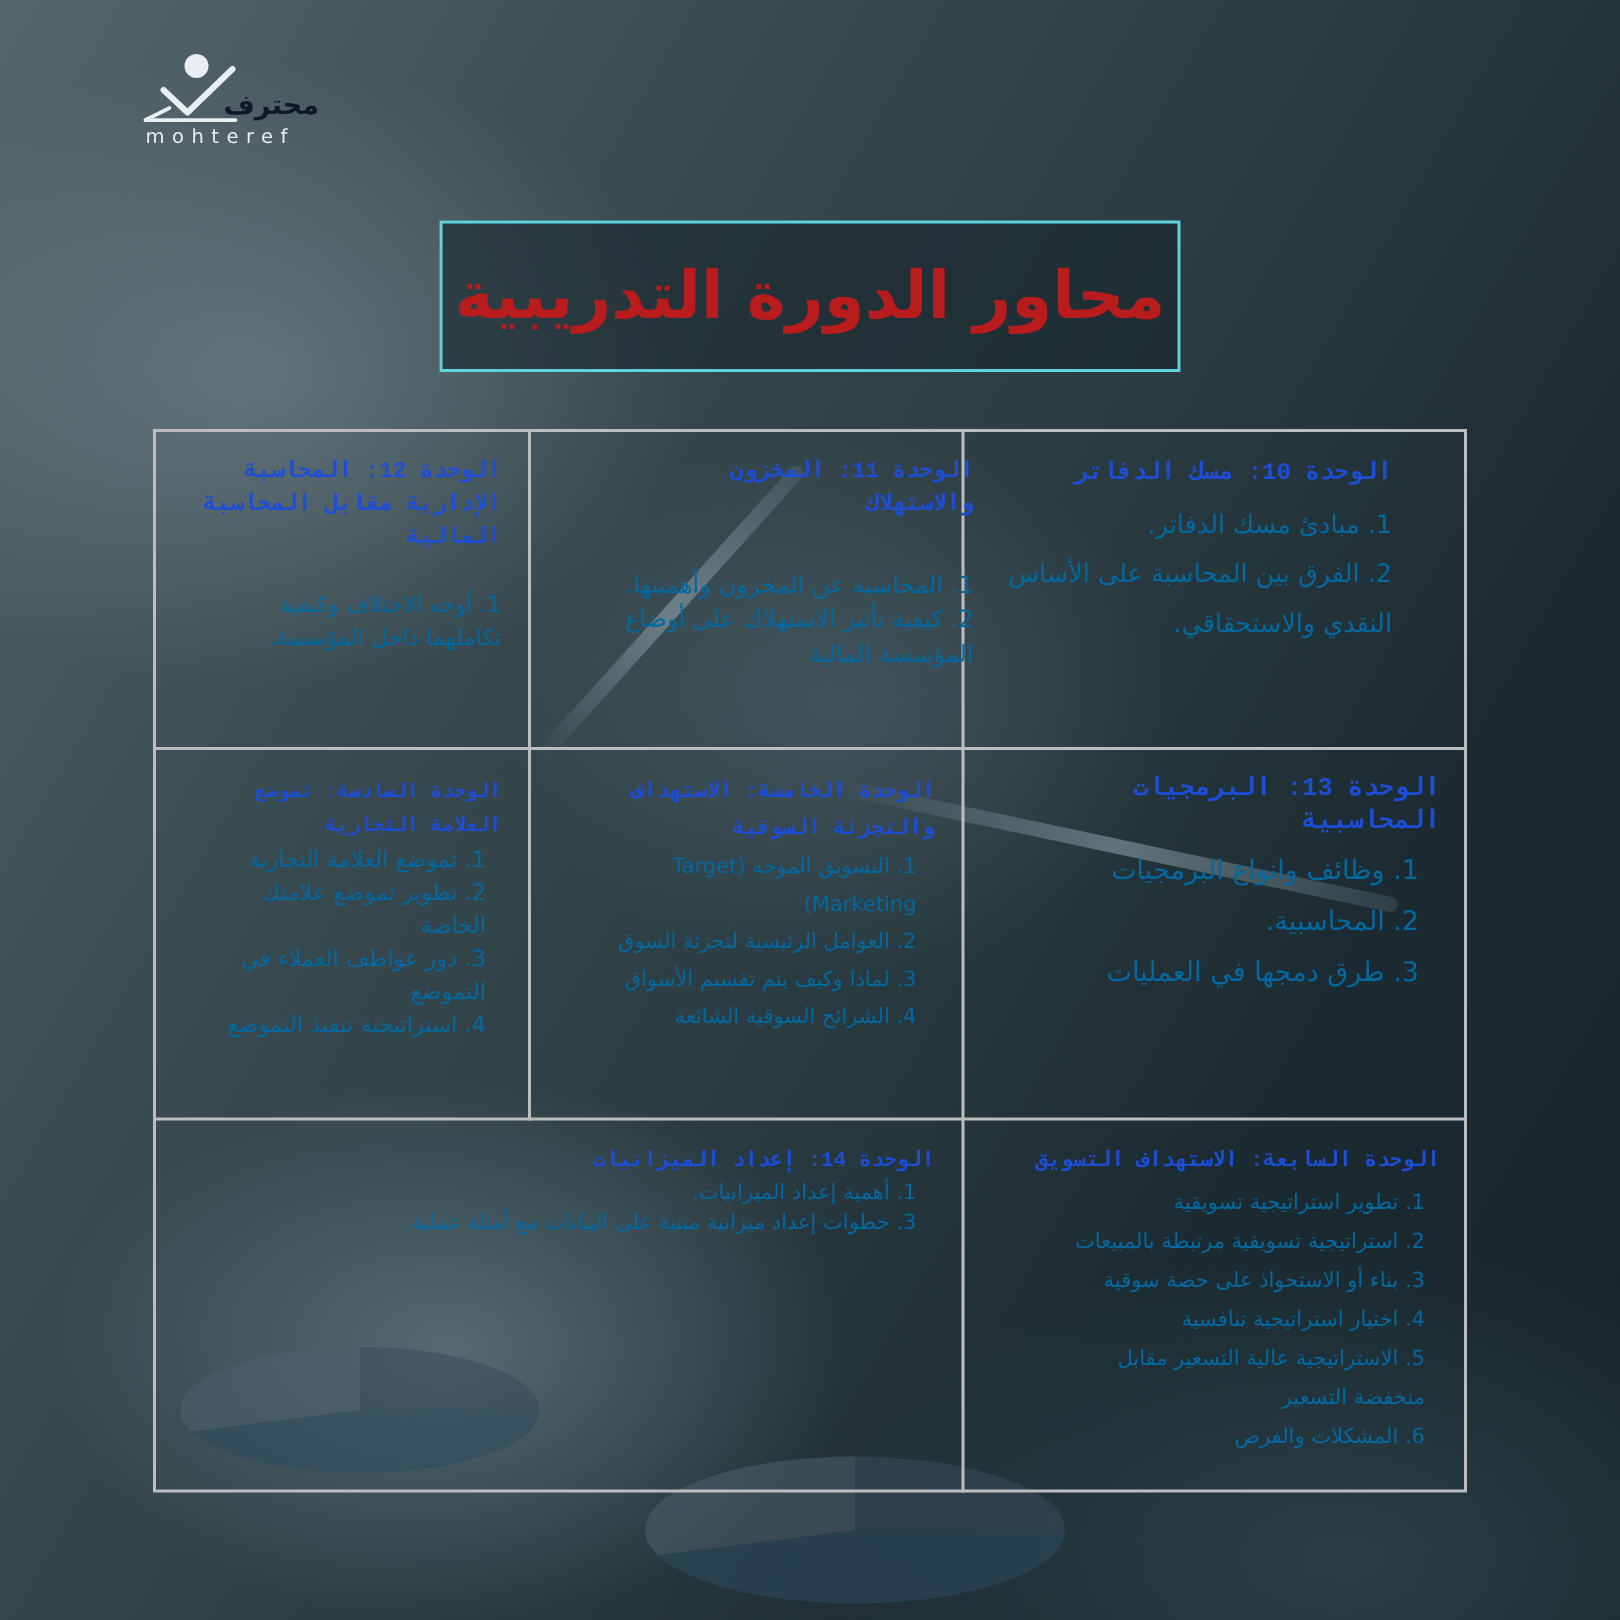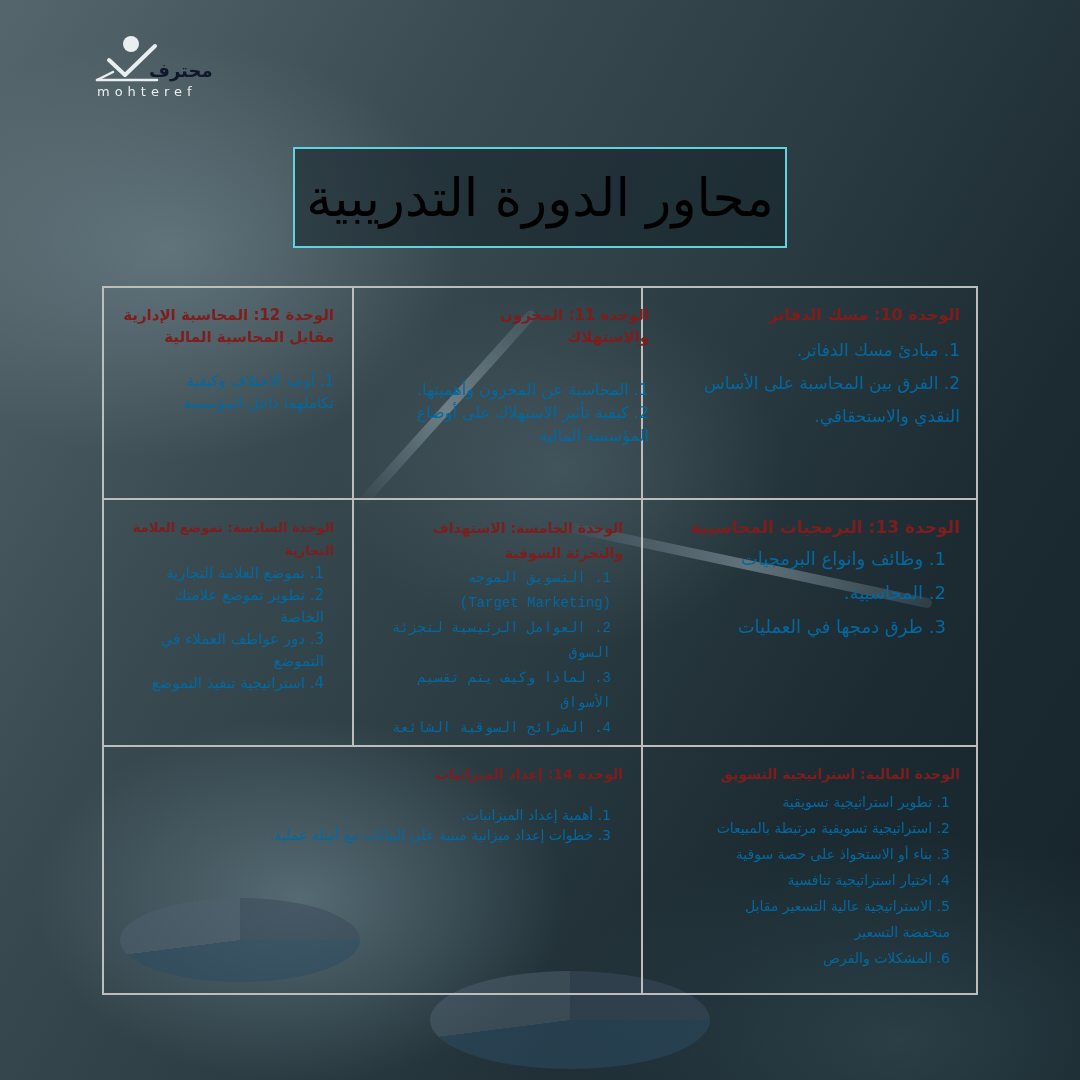--- a/index.html
+++ b/index.html
@@ -37,69 +37,69 @@
     color: #e9eef0;
   }
 
   .title-box {
     position: absolute; left: 293px; top: 147px; width: 494px; height: 101px;
     border: 2px solid #5fd3de;
     background: rgba(20, 35, 42, 0.55);
     display: flex; align-items: center; justify-content: center;
   }
   .title-text {
-    font-family: "DejaVu Sans", sans-serif; font-weight: normal;
-    font-size: 52px; color: #000000; direction: rtl;
+    font-family: "DejaVu Sans", sans-serif; font-weight: bold;
+    font-size: 44px; color: #b91c1c; direction: rtl;
   }
 
   .grid {
     position: absolute; left: 102px; top: 286px; width: 876px; height: 709px;
     border: 2px solid #bdbdbd;
   }
   .cell {
     position: absolute;
     direction: rtl; text-align: right;
     padding: 16px 16px 0 14px;
   }
   .vline { position: absolute; width: 2px; background: #bdbdbd; }
   .hline { position: absolute; height: 2px; background: #bdbdbd; }
 
   .unit-title {
-    font-weight: bold; font-size: 15px; line-height: 22px; color: #7f1d1d;
+    font-weight: bold; font-size: 15px; line-height: 22px; color: #1d4ed8; font-family: Liberation Mono, monospace;
   }
   .unit-list { list-style: none; }
   .unit-list li { color: #0369a1; }
 
   
   .c10 .unit-title { font-size: 16px; }
   .c10 .unit-list { margin-top: 8px; }
   .c10 .unit-list li { font-size: 17px; line-height: 33px; }
 
   .c11 .unit-list { margin-top: 30px; }
   .c11 .unit-list li { font-size: 16px; line-height: 23px; }
 
   .c12 .unit-list { margin-top: 22px; }
   .c12 .unit-list li { font-size: 15px; line-height: 22px; }
 
   .c13 .unit-title { font-size: 17px; }
   .c13 .unit-list { margin-top: 4px; }
   .c13 .unit-list li { font-size: 18px; line-height: 34px; }
 
   .c5 .unit-title { font-size: 14px; line-height: 25px; }
-  .c5 .unit-list li { font-size: 14px; line-height: 25px; font-family: Liberation Mono, monospace; }
+  .c5 .unit-list li { font-size: 14px; line-height: 25px; }
 
   .c6 .unit-title { font-size: 13px; line-height: 23px; }
   .c6 .unit-list li { font-size: 15px; line-height: 22px; }
 
   .c7 .unit-title { font-size: 14px; }
   .c7 .unit-list { margin-top: 4px; }
   .c7 .unit-list li { font-size: 14px; line-height: 26px; }
 
   .c14 .unit-title { font-size: 14px; }
-  .c14 .unit-list { margin-top: 20px; }
+  .c14 .unit-list { }
   .c14 .unit-list li { font-size: 14px; line-height: 20px; }
 </style>
 </head>
 <body>
 
 <div class="deco-pie" style="left:430px; top:880px; width:280px; height:280px;"></div>
 <div class="deco-pie" style="left:120px; top:820px; width:240px; height:240px;"></div>
 <div class="deco-pen" style="left:360px; top:500px; width:260px; transform: rotate(-48deg);"></div>
 <div class="deco-pen" style="left:560px; top:520px; width:380px; transform: rotate(12deg);"></div>
 
@@ -118,21 +118,21 @@
   <div class="title-text">محاور الدورة التدريبية</div>
 </div>
 
 <div class="grid">
 
   <div class="vline" style="left:537px; top:0; height:707px;"></div>
   <div class="vline" style="left:248px; top:0; height:459px;"></div>
   <div class="hline" style="left:0; top:210px; width:872px;"></div>
   <div class="hline" style="left:0; top:457px; width:872px;"></div>
 
-  <div class="cell c10" style="left:539px; top:0; width:333px; height:224px;">
+  <div class="cell c10" style="left:507px; top:0; width:333px; height:224px;">
     <div class="unit-title">الوحدة 10: مسك الدفاتر</div>
     <ul class="unit-list">
       <li>1. مبادئ مسك الدفاتر.</li>
       <li>2. الفرق بين المحاسبة على الأساس النقدي والاستحقاقي.</li>
     </ul>
   </div>
 
   <div class="cell c11" style="left:250px; top:0; width:313px; height:210px; padding-right:18px; padding-left:20px;">
     <div class="unit-title" style="padding-left:80px;">الوحدة 11: المخزون والاستهلاك</div>
     <ul class="unit-list">
@@ -171,21 +171,21 @@
     <div class="unit-title">الوحدة السادسة: تموضع العلامة التجارية</div>
     <ul class="unit-list" style="padding-right:10px;">
       <li>1. تموضع العلامة التجارية</li>
       <li style="padding-left:40px;">2. تطوير تموضع علامتك الخاصة</li>
       <li style="padding-left:40px;">3. دور عواطف العملاء في التموضع</li>
       <li>4. استراتيجية تنفيذ التموضع</li>
     </ul>
   </div>
 
   <div class="cell c7" style="left:539px; top:459px; width:333px; height:248px;">
-    <div class="unit-title">الوحدة المالية: استراتيجية التسويق</div>
+    <div class="unit-title">الوحدة السابعة: الاستهداف التسويق</div>
     <ul class="unit-list" style="padding-right:10px;">
       <li>1. تطوير استراتيجية تسويقية</li>
       <li>2. استراتيجية تسويقية مرتبطة بالمبيعات</li>
       <li>3. بناء أو الاستحواذ على حصة سوقية</li>
       <li>4. اختيار استراتيجية تنافسية</li>
       <li style="padding-left:60px;">5. الاستراتيجية عالية التسعير مقابل منخفضة التسعير</li>
       <li>6. المشكلات والفرص</li>
     </ul>
   </div>
 

